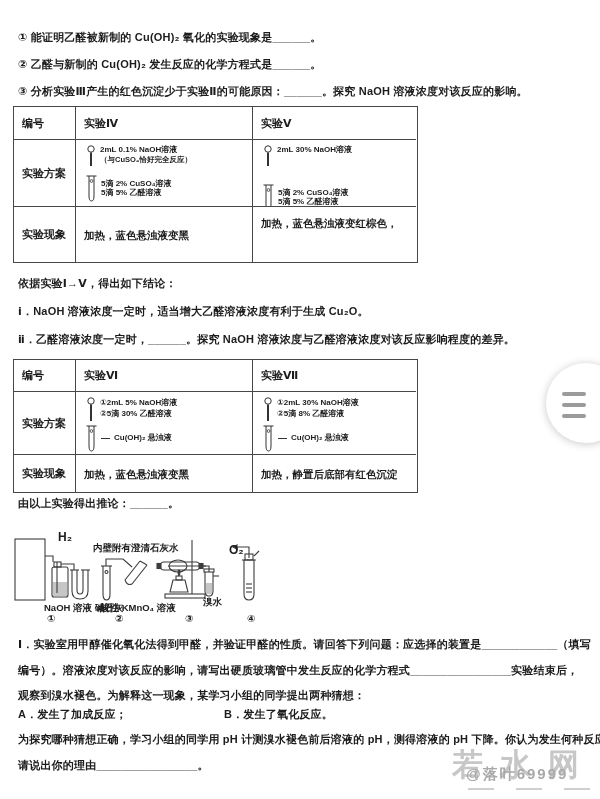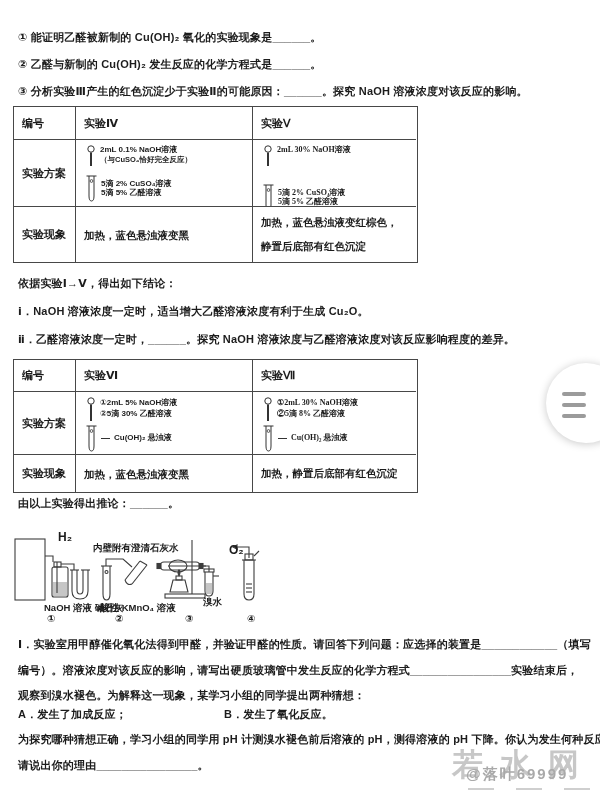--- a/index.html
+++ b/index.html
@@ -4,21 +4,21 @@
 <style>
   html,body{margin:0;padding:0;background:#fff;}
   .page{position:relative;width:600px;height:799px;background:#ffffff;overflow:hidden;
         font-family:"Liberation Sans","DejaVu Sans",sans-serif;color:#1c1c1c;font-weight:700;}
   .tline{position:absolute;left:18px;font-size:11px;letter-spacing:0.2px;white-space:nowrap;}
   
   .tbl{position:absolute;left:13px;width:403px;display:grid;border:1.5px solid #474747;background:#fff;}
   .tbl1{top:106px;grid-template-columns:62px 177px 163px;grid-template-rows:33px 67px 55px;}
   .tbl2{top:359px;grid-template-columns:62px 177px 163px;grid-template-rows:32px 63px 37px;}
   .cell{border-right:1.5px solid #474747;border-bottom:1.5px solid #474747;box-sizing:border-box;overflow:hidden;}
-  .cell.lastcol{border-right:none;font-family:Liberation Serif, serif;}
+  .cell.lastcol{border-right:none;}
   .cell.lastrow{border-bottom:none;}
   .hcell{display:flex;align-items:center;padding-left:8px;font-size:11px;}
   .labelcell{display:flex;align-items:center;padding-left:8px;font-size:11px;}
   .obscell{font-size:10.5px;padding:6px 8px;line-height:20px;}
   .plancell{font-size:8px;padding:5px 16px 3px 10px;line-height:9.5px;}
   .prow{display:flex;gap:4px;align-items:flex-start;}
   .prow.bottom{margin-top:5px;align-items:center;}
   .note{display:block;font-size:7.5px;}
   .stack span{display:block;}
   .dashlead{width:9px;border-top:1.2px solid #333;align-self:center;}
@@ -95,21 +95,20 @@
           <span>5滴 2% CuSO₄溶液</span>
           <span>5滴 5% 乙醛溶液</span>
         </div>
       </div>
     </div>
 
     <div class="cell labelcell lastrow">实验现象</div>
     <div class="cell obscell lastrow" style="display:flex;align-items:center;">加热，蓝色悬浊液变黑</div>
     <div class="cell obscell lastrow lastcol">
       <span style="display:block;">加热，蓝色悬浊液变红棕色，</span>
-      <span style="display:block;margin-top:4px;">静置后底部有红色沉淀</span>
     </div>
   </div>
 
   <div class="tline" style="top:276px;">依据实验Ⅰ→Ⅴ，得出如下结论：</div>
   <div class="tline" style="top:304px;">ⅰ．NaOH 溶液浓度一定时，适当增大乙醛溶液浓度有利于生成 Cu₂O。</div>
   <div class="tline" style="top:332px;">ⅱ．乙醛溶液浓度一定时，______。探究 NaOH 溶液浓度与乙醛溶液浓度对该反应影响程度的差异。</div>
 
   <div class="tbl tbl2">
     <div class="cell hcell">编号</div>
     <div class="cell hcell">实验Ⅵ</div>

